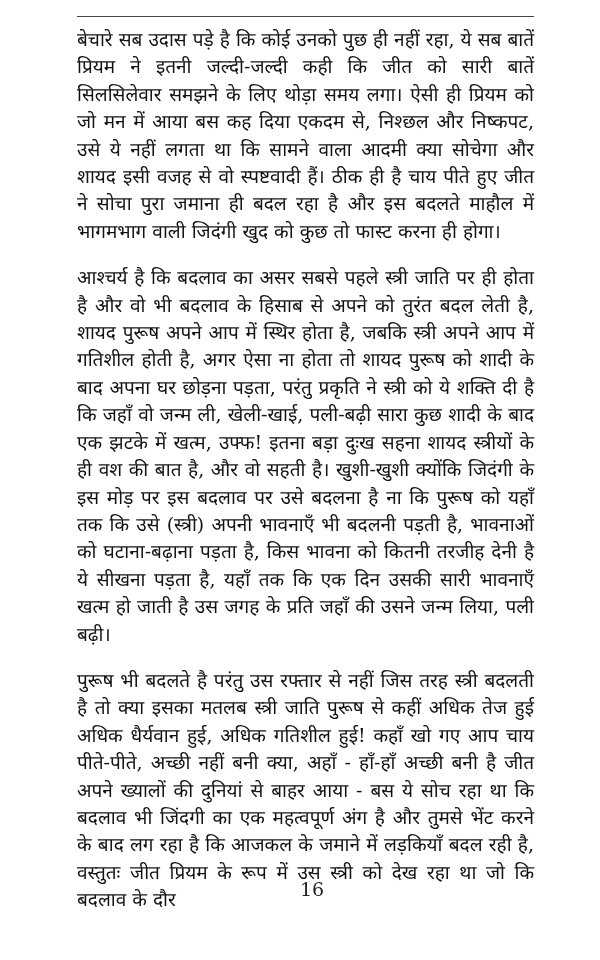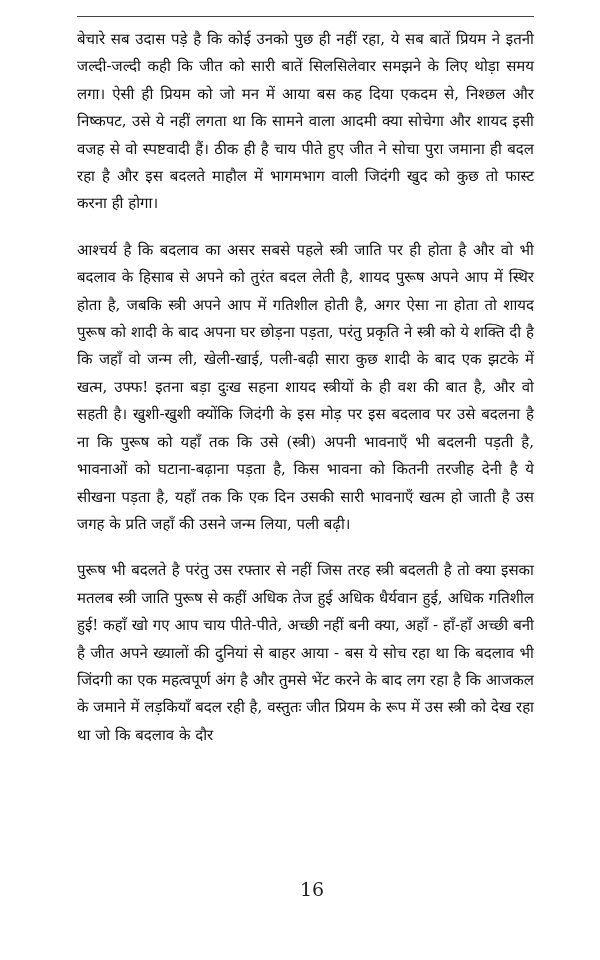--- a/index.html
+++ b/index.html
@@ -35,21 +35,21 @@
     border: none;
     border-top: 1.5px solid #444444;
     margin: 16px 0 0 0;
     width: 100%;
   }
   .body-text {
     margin-top: 9px;
   }
   .body-text p {
     margin: 0 0 19px 0;
-    font-size: 15px;
+    font-size: 19px;
     line-height: 27.4px;
     text-align: justify;
     color: #111111;
   }
   .page-number {
     position: absolute;
     left: 12px;
     top: 878px;
     width: 600px;
     text-align: center;

